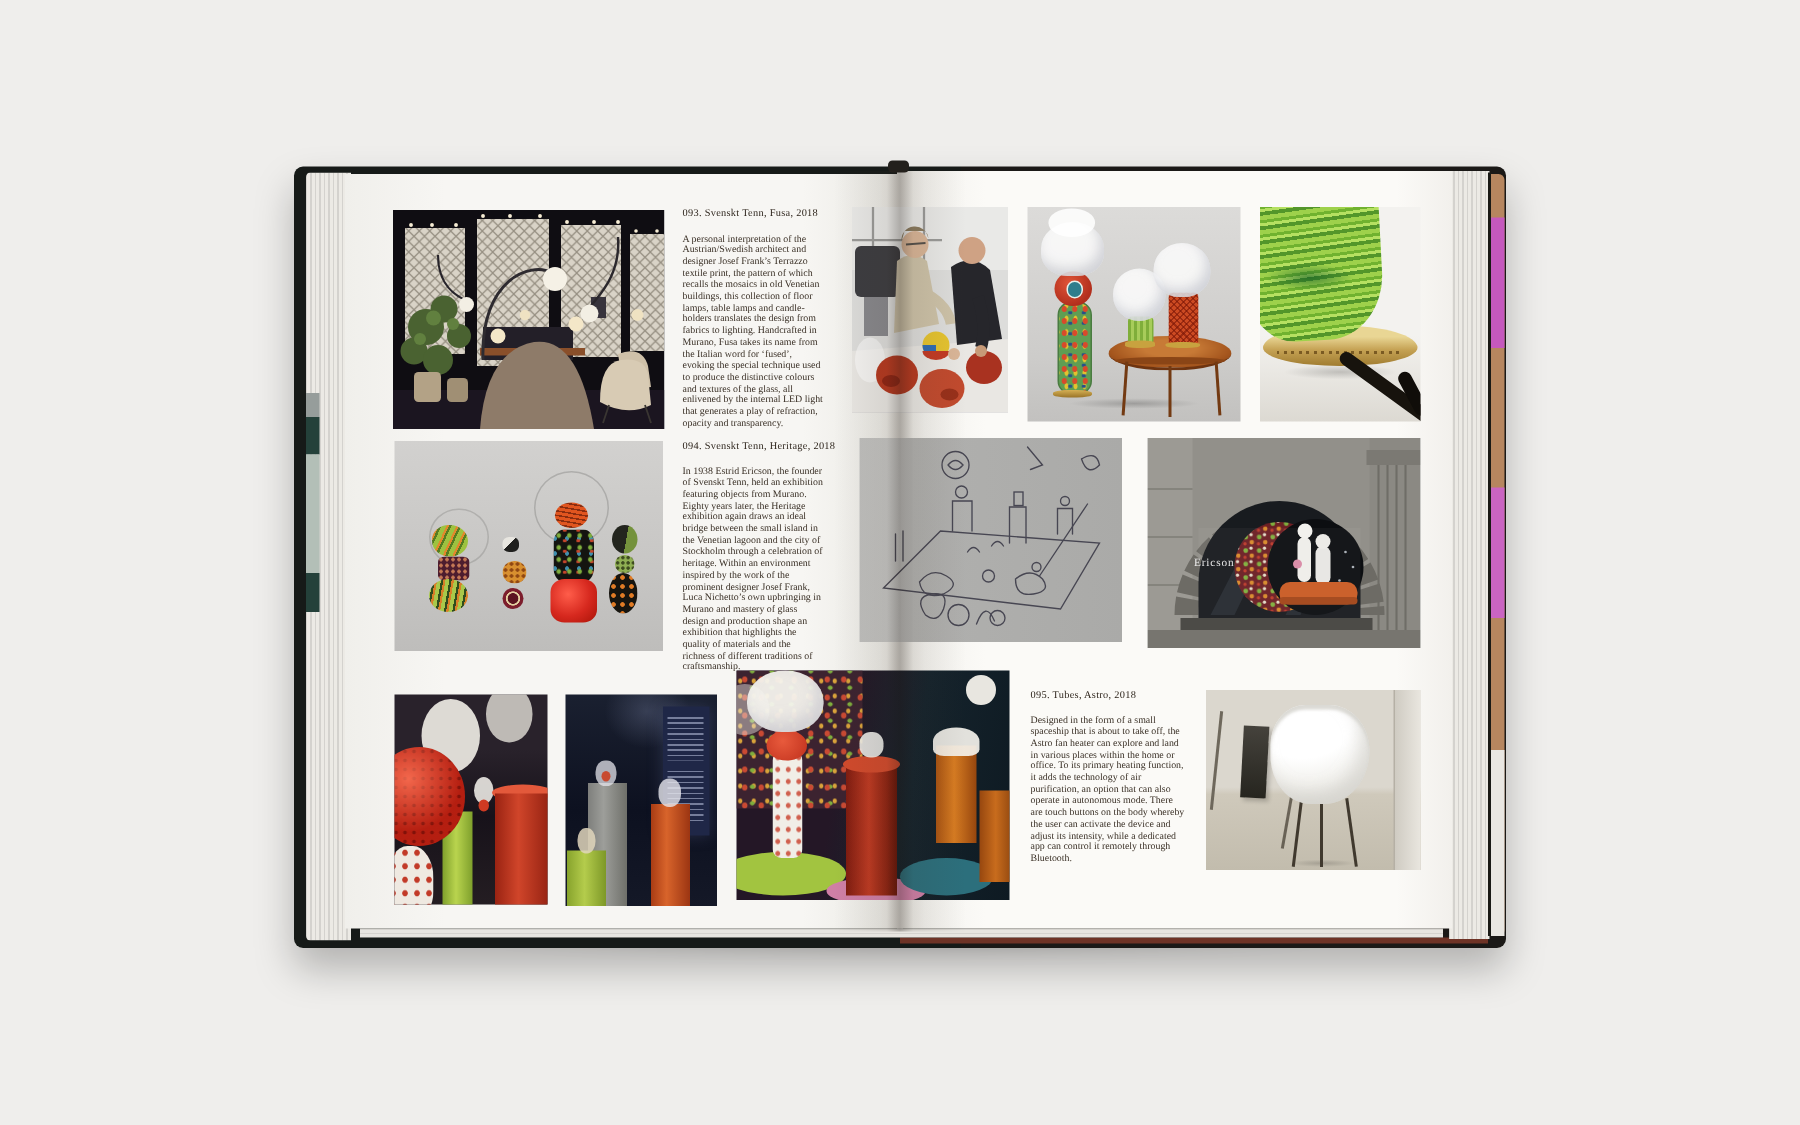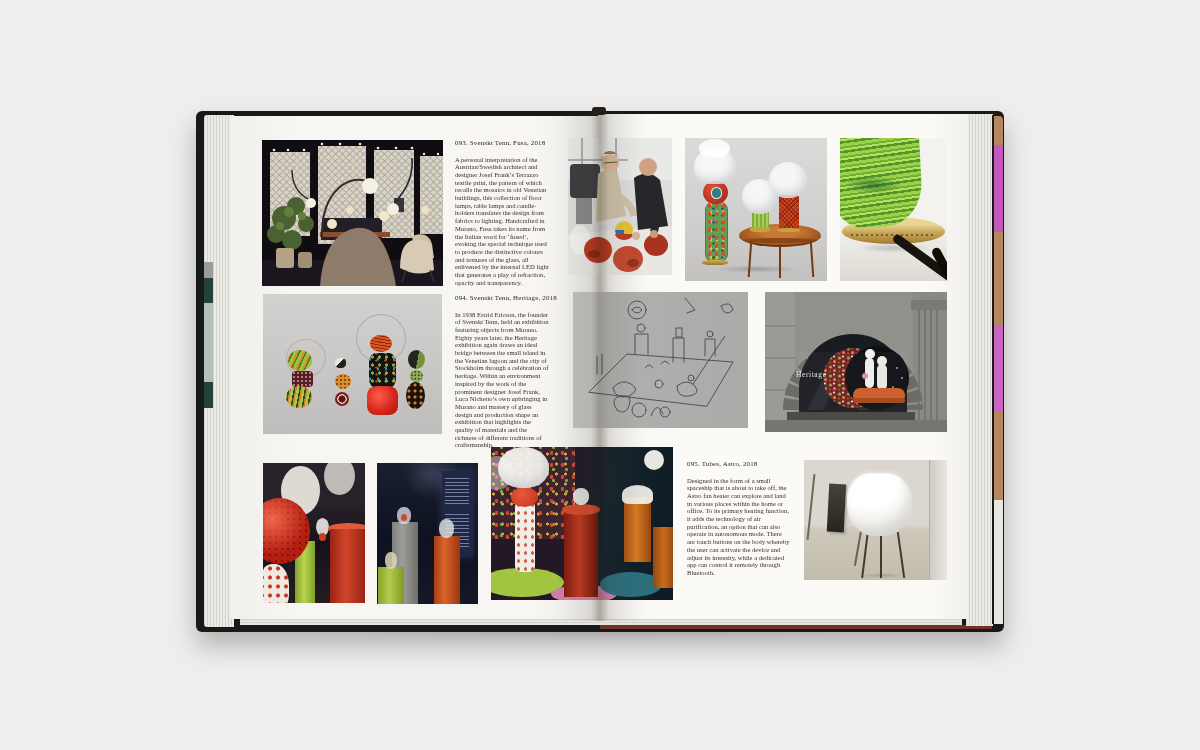--- a/index.html
+++ b/index.html
@@ -477,21 +477,21 @@
       <rect x="112" y="72" width="10" height="26" rx="5" fill="#e8e7e3"></rect>
       <circle cx="105" cy="62" r="5" fill="#f2f1ed"></circle>
       <circle cx="117" cy="69" r="5" fill="#ecebe7"></circle>
       <circle cx="100" cy="84" r="3" fill="#d98aa6"></circle>
       <rect x="88" y="96" width="52" height="15" rx="7" fill="#c95b24"></rect>
       <rect x="88" y="106" width="52" height="5" rx="2.5" fill="#a34518"></rect>
       <rect x="34" y="60" width="108" height="60" fill="#ffffff" opacity="0.04"></rect>
       <rect x="22" y="120" width="128" height="8" fill="#4c4b47"></rect>
       <rect y="128" width="182" height="12" fill="#77756f"></rect>
     </svg>
-    <span class="abs heritage-sign">Heritage</span>
+    <span class="abs heritage-sign">Ericson</span>
   </div>
 
   <div class="ph p8">
     <div class="b1"></div>
     <div class="b2"></div>
     <div class="ml"></div>
     <div class="mlr"></div>
     <div class="gc"></div>
     <div class="rct"></div>
     <div class="rc"></div>

